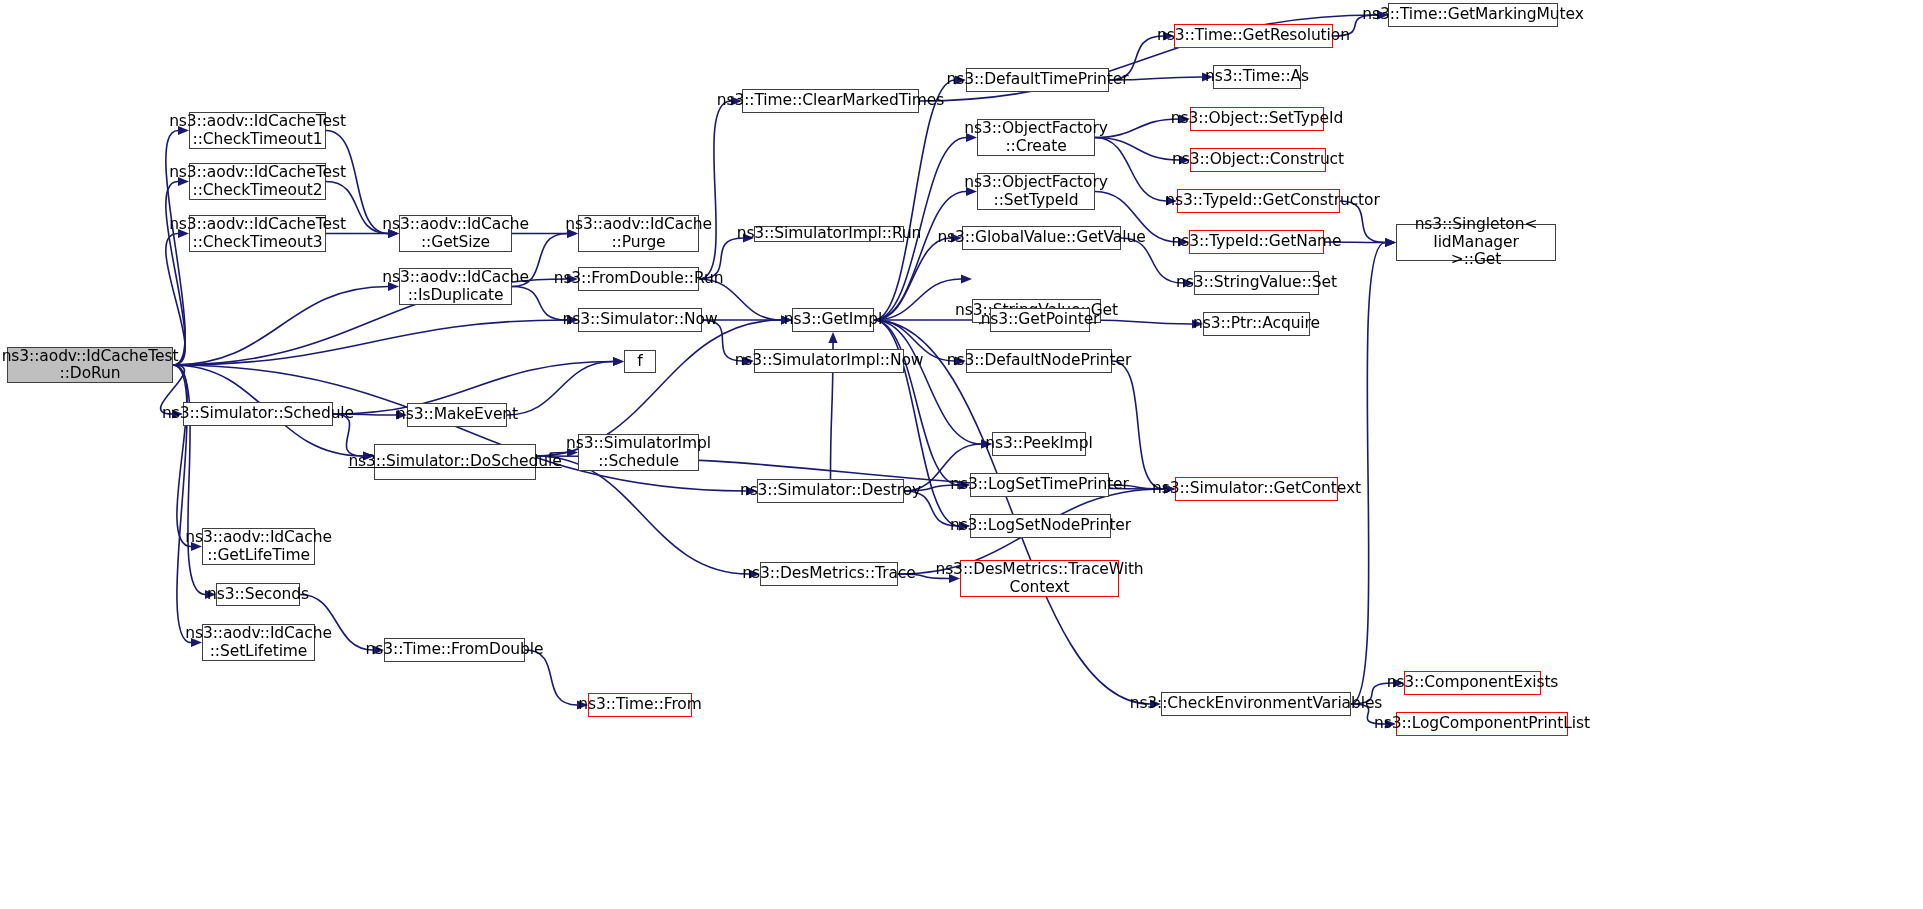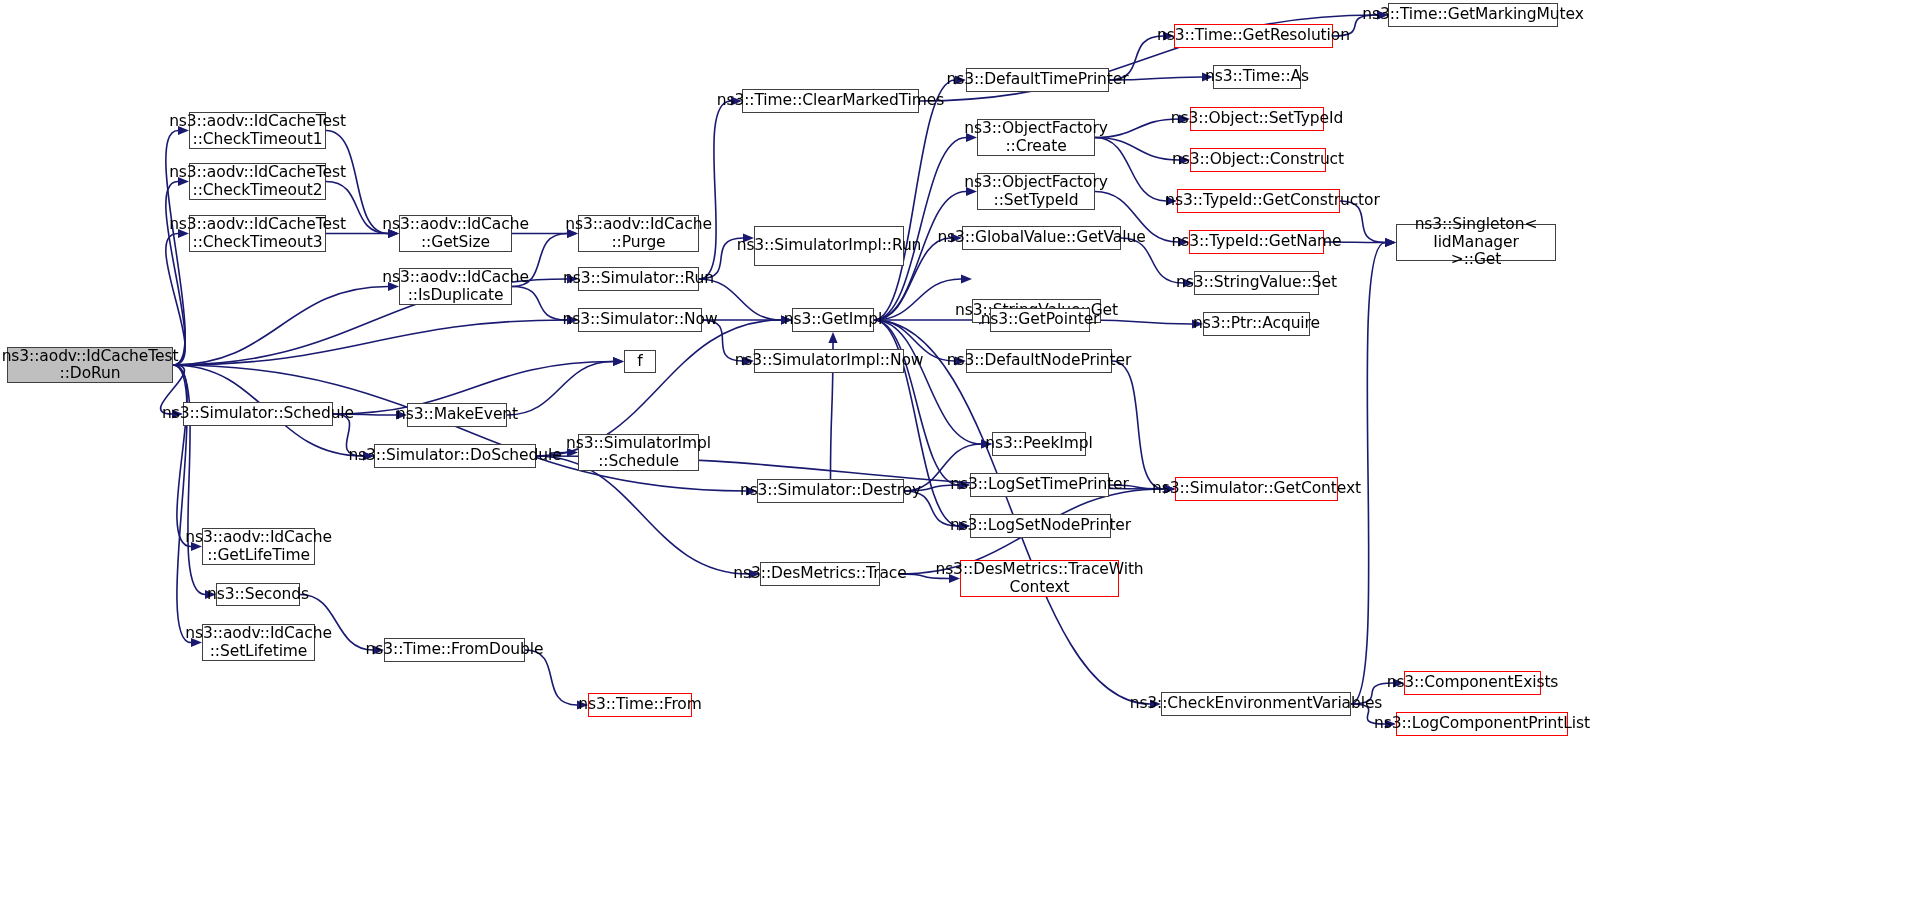--- a/index.html
+++ b/index.html
@@ -205,41 +205,41 @@
       <div class="node" style="left: 189px; top: 163px; width: 137px; height: 37px;">ns3::aodv::IdCacheTest
 ::CheckTimeout2</div>
       <div class="node" style="left: 189px; top: 215px; width: 137px; height: 37px;">ns3::aodv::IdCacheTest
 ::CheckTimeout3</div>
       <div class="node" style="left: 399px; top: 215px; width: 113px; height: 37px;">ns3::aodv::IdCache
 ::GetSize</div>
       <div class="node" style="left: 399px; top: 268px; width: 113px; height: 37px;">ns3::aodv::IdCache
 ::IsDuplicate</div>
       <div class="node" style="left: 578px; top: 215px; width: 121px; height: 37px;">ns3::aodv::IdCache
 ::Purge</div>
-      <div class="node" style="left: 578px; top: 267px; width: 121px; height: 24px;">ns3::Simulator::Run</div>
+      <div class="node" style="left: 578px; top: 267px; width: 121px; height: 24px;">ns3::FromDouble::Run</div>
       <div class="node" style="left: 578px; top: 308px; width: 124px; height: 24px;">ns3::Simulator::Now</div>
       <div class="node" style="left: 624px; top: 350px; width: 32px; height: 23px;">f</div>
       <div class="node" style="left: 183px; top: 402px; width: 150px; height: 24px;">ns3::Simulator::Schedule</div>
       <div class="node" style="left: 407px; top: 403px; width: 100px; height: 24px;">ns3::MakeEvent</div>
-      <div class="node" style="left: 374px; top: 444px; width: 162px; height: 24px;">ns3::Simulator::DoSchedule</div>
+      <div class="node" style="left: 374px; top: 444px; width: 162px; height: 36px; text-decoration: underline;">ns3::Simulator::DoSchedule</div>
       <div class="node" style="left: 578px; top: 434px; width: 121px; height: 37px;">ns3::SimulatorImpl
 ::Schedule</div>
       <div class="node" style="left: 202px; top: 528px; width: 113px; height: 37px;">ns3::aodv::IdCache
 ::GetLifeTime</div>
       <div class="node" style="left: 216px; top: 583px; width: 84px; height: 23px;">ns3::Seconds</div>
       <div class="node" style="left: 202px; top: 624px; width: 113px; height: 37px;">ns3::aodv::IdCache
 ::SetLifetime</div>
       <div class="node" style="left: 384px; top: 638px; width: 141px; height: 24px;">ns3::Time::FromDouble</div>
       <div class="node red" style="left: 588px; top: 693px; width: 104px; height: 24px;">ns3::Time::From</div>
       <div class="node" style="left: 742px; top: 89px; width: 177px; height: 24px;">ns3::Time::ClearMarkedTimes</div>
-      <div class="node" style="left: 754px; top: 226px; width: 150px; height: 40px;">ns3::SimulatorImpl::Run</div>
+      <div class="node" style="left: 754px; top: 226px; width: 150px; height: 16px;">ns3::SimulatorImpl::Run</div>
       <div class="node" style="left: 792px; top: 308px; width: 82px; height: 24px;">ns3::GetImpl</div>
       <div class="node" style="left: 754px; top: 349px; width: 150px; height: 24px;">ns3::SimulatorImpl::Now</div>
       <div class="node" style="left: 757px; top: 479px; width: 147px; height: 24px;">ns3::Simulator::Destroy</div>
-      <div class="node" style="left: 760px; top: 562px; width: 120px; height: 24px;">ns3::DesMetrics::Trace</div>
+      <div class="node" style="left: 760px; top: 562px; width: 138px; height: 24px;">ns3::DesMetrics::Trace</div>
       <div class="node" style="left: 966px; top: 68px; width: 143px; height: 24px;">ns3::DefaultTimePrinter</div>
       <div class="node" style="left: 977px; top: 119px; width: 118px; height: 37px;">ns3::ObjectFactory
 ::Create</div>
       <div class="node" style="left: 977px; top: 173px; width: 118px; height: 37px;">ns3::ObjectFactory
 ::SetTypeId</div>
       <div class="node" style="left: 962px; top: 226px; width: 159px; height: 24px;">ns3::GlobalValue::GetValue</div>
       <div class="node" style="left: 972px; top: 267px; width: 129px; height: 24px; margin-top: 32px;">ns3::StringValue::Get</div>
       <div class="node" style="left: 990px; top: 308px; width: 100px; height: 24px;">ns3::GetPointer</div>
       <div class="node" style="left: 966px; top: 349px; width: 146px; height: 24px;">ns3::DefaultNodePrinter</div>
       <div class="node" style="left: 992px; top: 432px; width: 94px; height: 24px;">ns3::PeekImpl</div>

